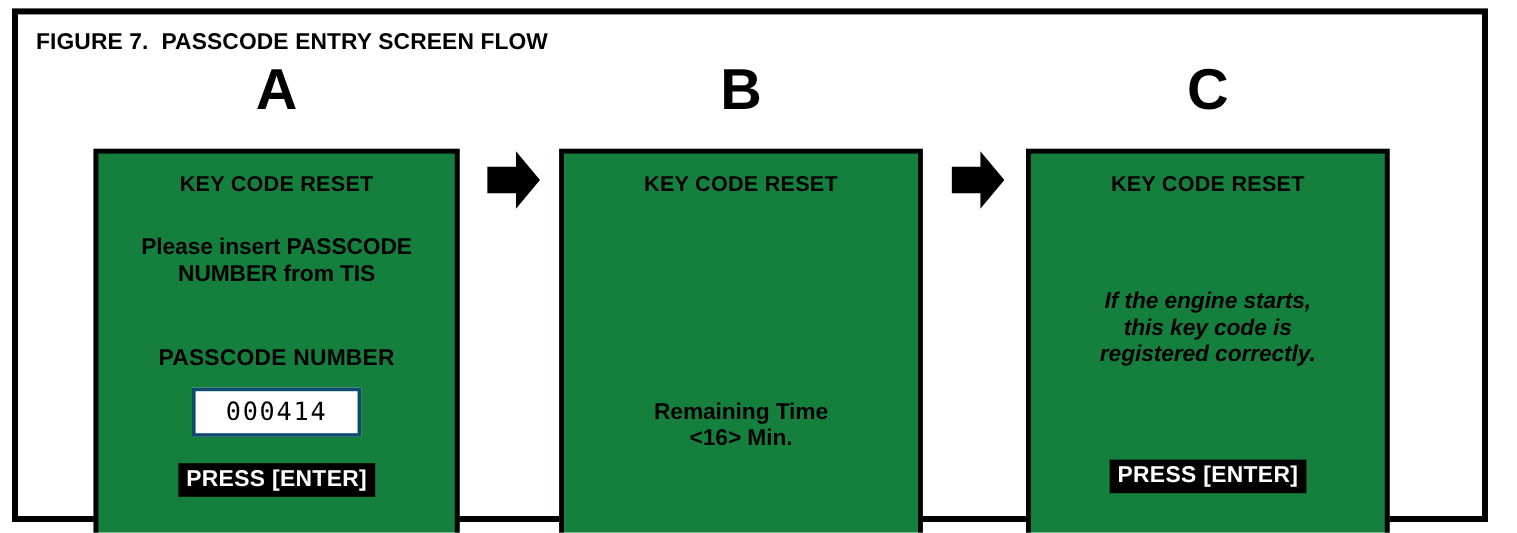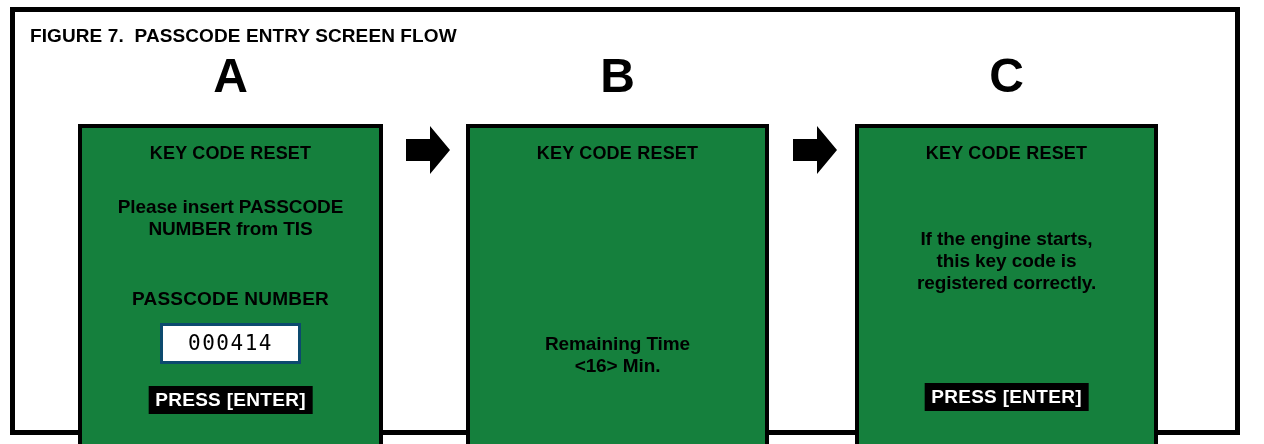--- a/index.html
+++ b/index.html
@@ -95,21 +95,21 @@
     font-size: 19px;
     font-weight: bold;
     line-height: 22px;
     letter-spacing: -0.1px;
     white-space: pre-line;
   }
   .panel-body.a-instruct { top: 68px; }
   .panel-body.b-status   { top: 66px; }
   .panel-body.b-timer    { top: 205px; }
   .panel-body.c-status   { top: 68px; font-size: 18px; }
-  .panel-body.c-note     { top: 100px; }
+  .panel-body.c-note     { top: 113px; font-style: italic; }
 
   .field-label {
     position: absolute;
     left: 0; right: 0;
     top: 160px;
     font-size: 19px;
     font-weight: bold;
     letter-spacing: 0.2px;
   }
 

